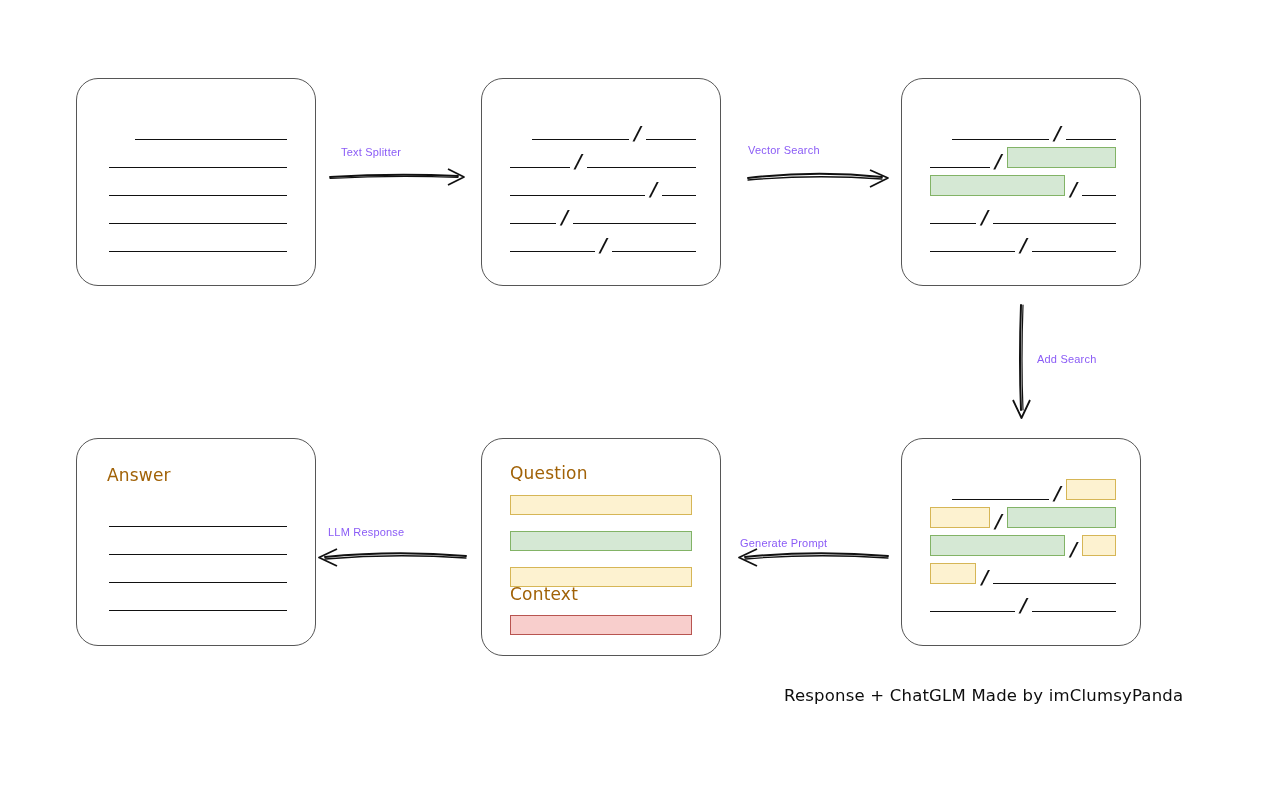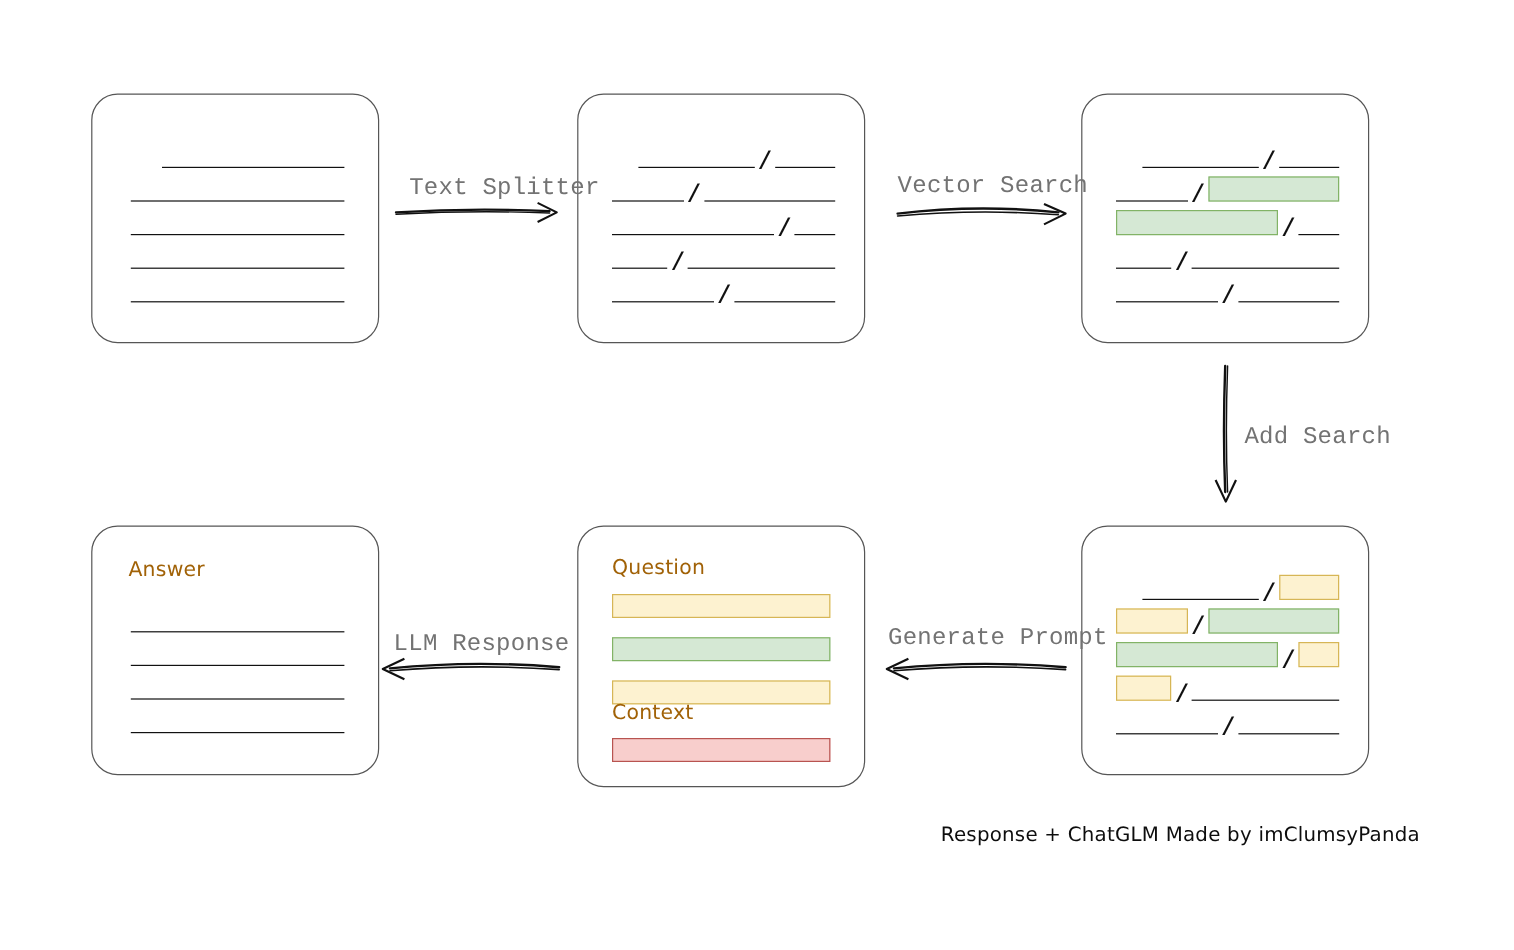--- a/index.html
+++ b/index.html
@@ -98,23 +98,23 @@
     box-sizing: border-box;
     height: 20px;
     margin-bottom: 16px;
     border: 1.4px solid #888;
   }
   .bar.yellow { background: #fdf2d0; border-color: #d6b656; }
   .bar.green  { background: #d5e8d4; border-color: #82b366; }
   .bar.red    { background: #f8cecc; border-color: #b85450; }
   .arrow-label {
     position: absolute;
-    font-family: Liberation Mono, monospace;
-    font-size: 20px;
-    color: #737373;
+    font-family: Liberation Sans, sans-serif;
+    font-size: 11px;
+    color: #8b5cf6;
     white-space: nowrap;
     letter-spacing: .2px;
   }
 
   .footer-note {
     position: absolute;
     font-family: "DejaVu Sans", "Liberation Sans", sans-serif;
     font-size: 16.5px;
     color: #0d0d0d;
     white-space: nowrap;
@@ -299,19 +299,19 @@
         </div>
       </div>
   </div>
 
   <div class="arrow-label" style="left:341px;top:146px;">Text Splitter</div>
 
   <div class="arrow-label" style="left:748px;top:144px;">Vector Search</div>
 
   <div class="arrow-label" style="left:1037px;top:353px;">Add Search</div>
 
-  <div class="arrow-label" style="left:740px;top:521px;">Generate Prompt</div>
+  <div class="arrow-label" style="left:740px;top:537px;">Generate Prompt</div>
 
   <div class="arrow-label" style="left:328px;top:526px;">LLM Response</div>
 
   <div class="footer-note" style="left:784px;top:686px;">Response + ChatGLM Made by imClumsyPanda</div>
 
 </div>
 
 </body></html>

